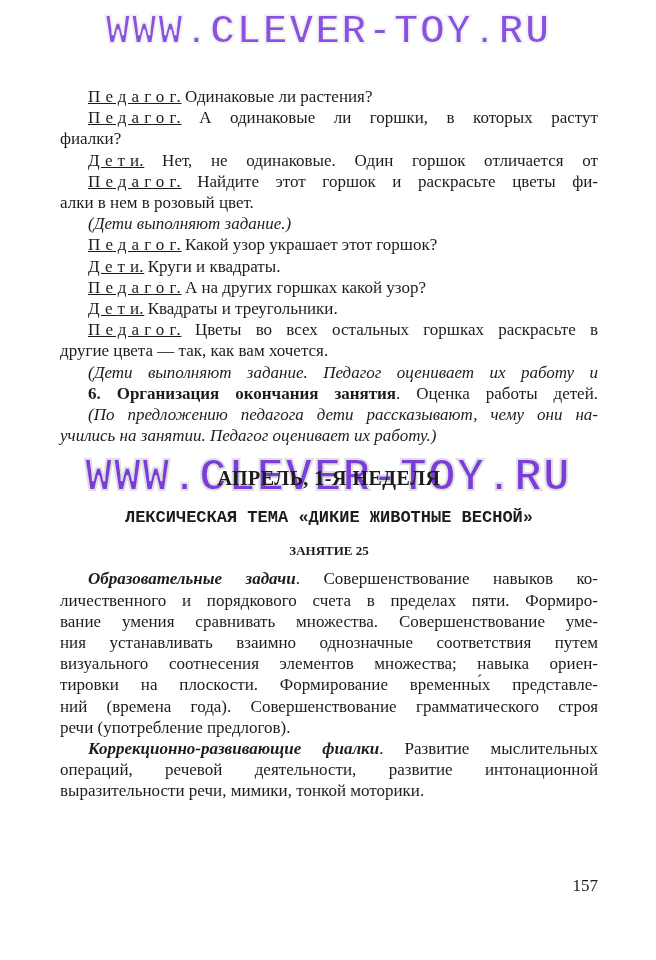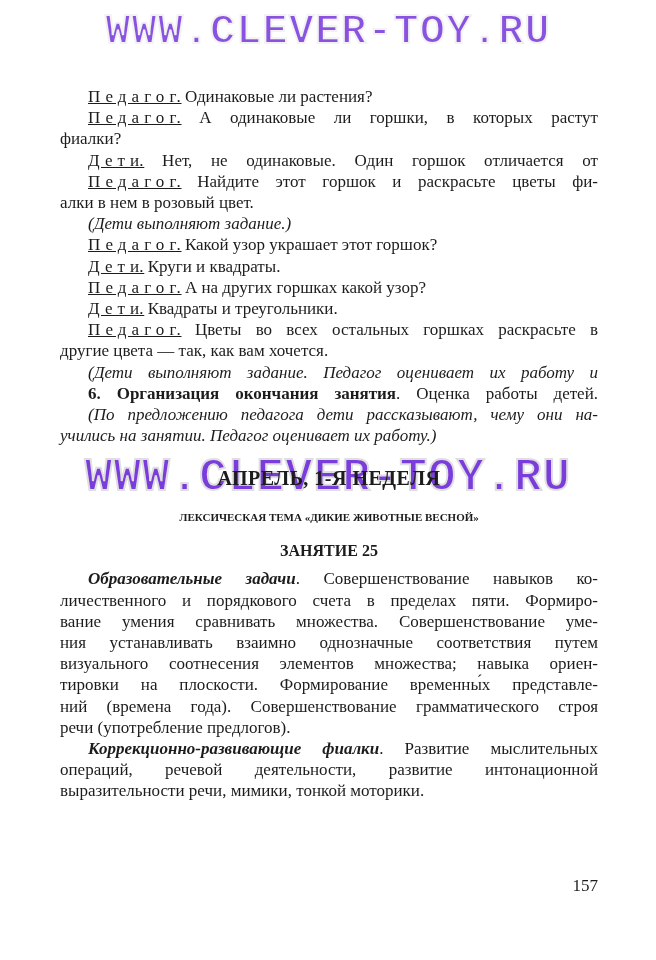--- a/index.html
+++ b/index.html
@@ -68,23 +68,23 @@
   .bi { font-weight: bold; font-style: italic; }
   .block.heading1 .line,
   .block.heading2 .line,
   .block.heading3 .line {
     text-align: center;
     font-weight: bold;
   }
   .block.heading1 { margin-top: 20px; }
   .block.heading1 .line { font-size: 20px; line-height: 25px; letter-spacing: 0.5px; }
   .block.heading2 { margin-top: 16px; }
-  .block.heading2 .line { font-size: 11px; line-height: 21px; }
+  .block.heading2 .line { font-size: 17px; line-height: 21px; font-family: Liberation Mono, monospace; }
   .block.heading3 { margin-top: 13px; }
-  .block.heading3 .line { font-size: 16px; line-height: 20px; }
+  .block.heading3 .line { font-size: 13px; line-height: 20px; }
   .block.para1 { margin-top: 7px; }
   .page-number {
     position: absolute;
     top: 876px;
     right: 58px;
     font-size: 17px;
     z-index: 1;
   }
 </style>
 </head>

